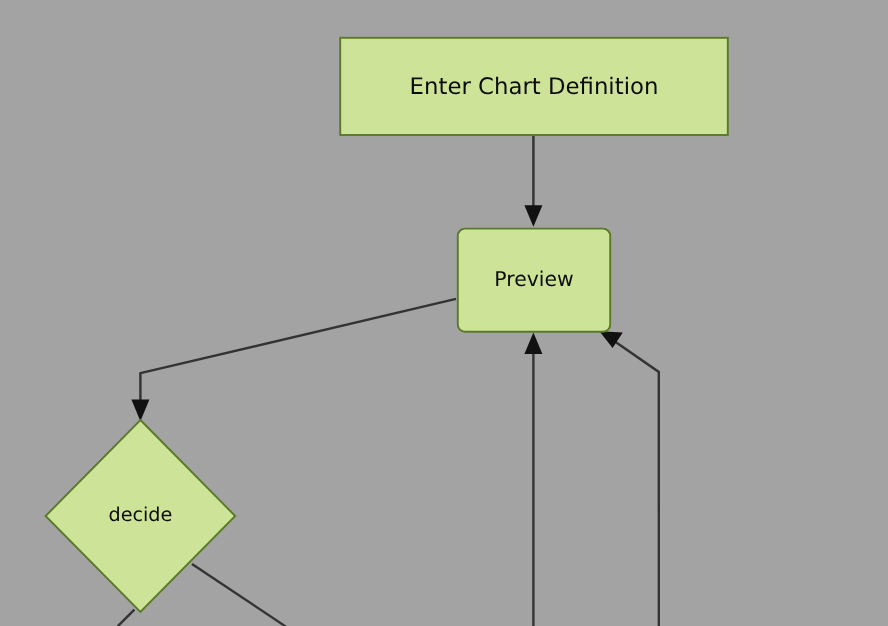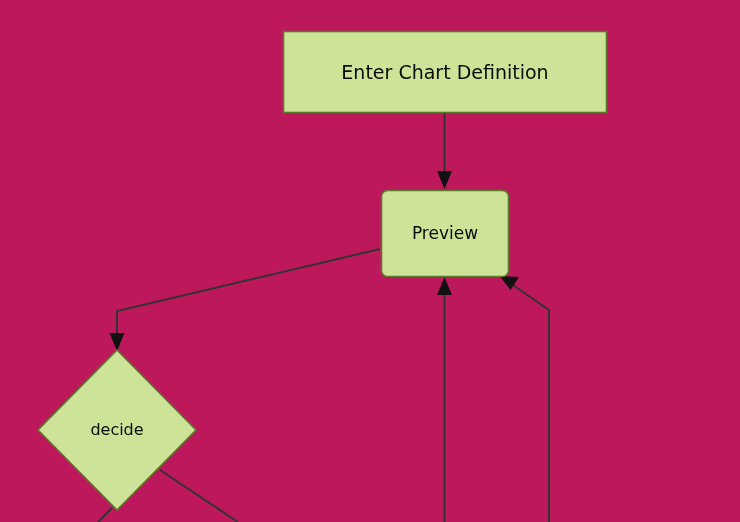--- a/index.html
+++ b/index.html
@@ -7,21 +7,21 @@
     padding: 0;
     background: #ffffff;
   }
   body {
     font-family: "DejaVu Sans", "Liberation Sans", sans-serif;
   }
   #canvas {
     position: relative;
     width: 740px;
     height: 522px;
-    background: #be185d;
+    background: #a3a3a3;
     overflow: hidden;
   }
   #flow-svg {
     position: absolute;
     left: 0;
     top: 0;
     width: 740px;
     height: 522px;
     display: block;
   }

